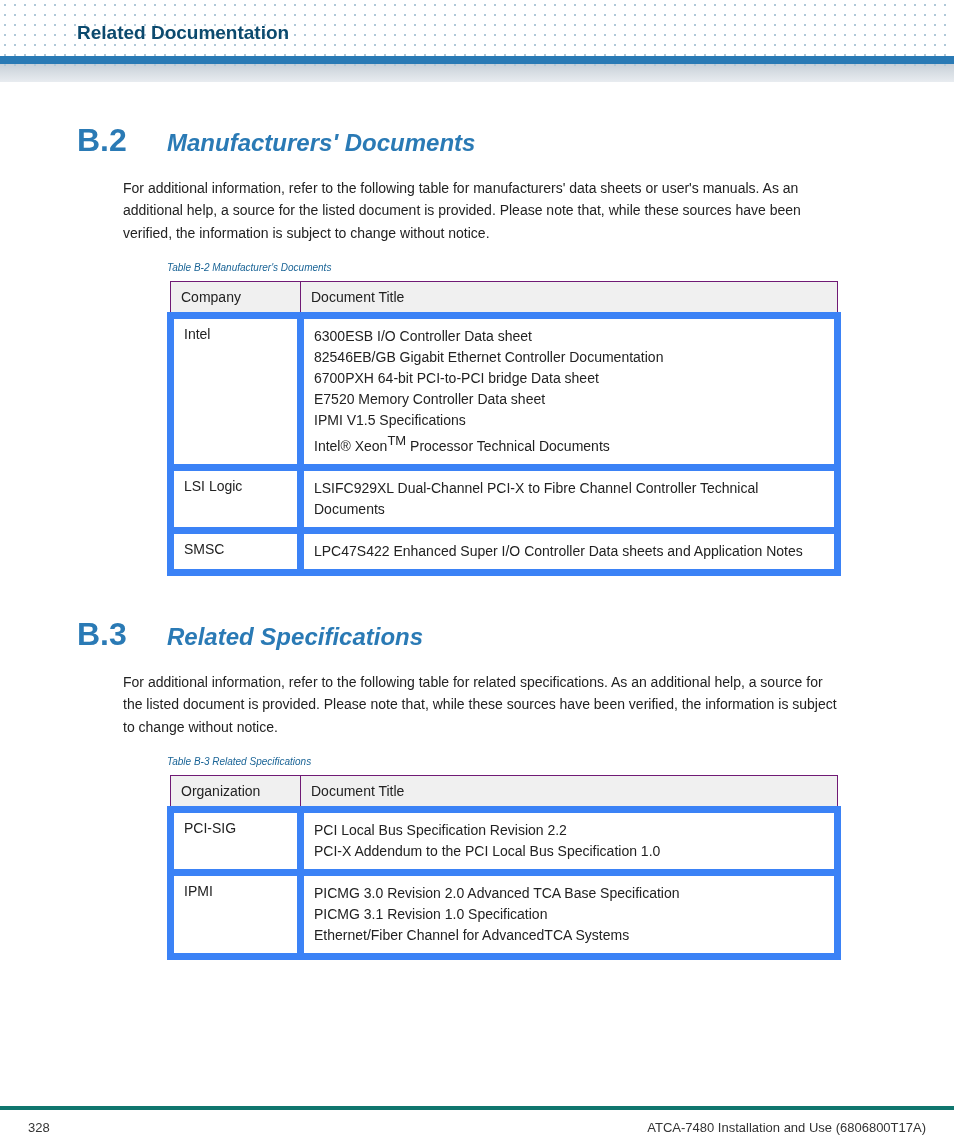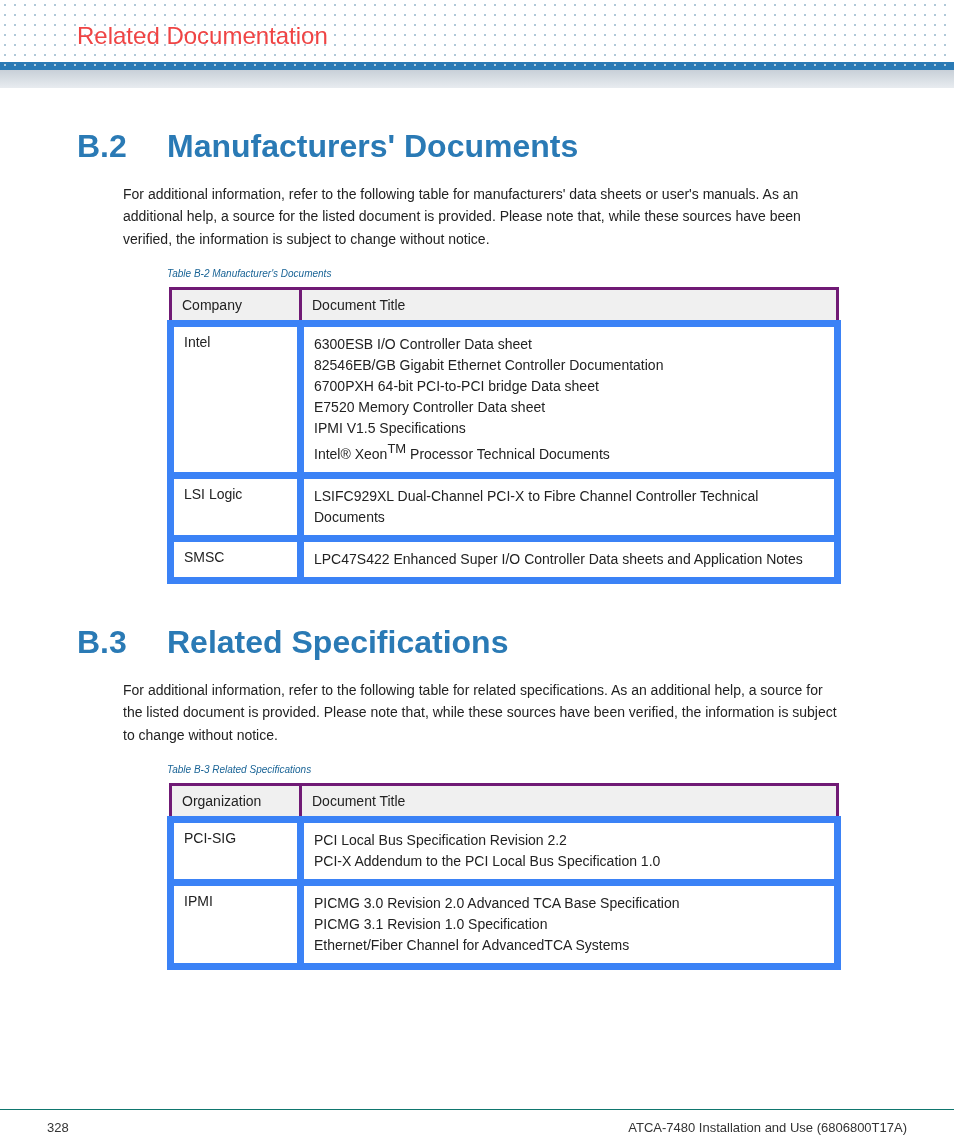--- a/index.html
+++ b/index.html
@@ -30,23 +30,23 @@
       z-index: 0;
     }
 
     .header-title-bar {
       position: relative;
       z-index: 1;
       padding: 12px 40px 8px 77px;
     }
 
     .header-title {
-      font-size: 24px;
-      font-weight: normal;
-      color: #ef4444;
+      font-size: 19px;
+      font-weight: bold;
+      color: #0c4a6e;
     }
 
     .blue-bar {
       height: 8px;
       background: #2a7ab5;
       margin-top: 4px;
     }
 
     .gray-bar {
       height: 18px;
@@ -68,23 +68,24 @@
 
     .section-number {
       font-size: 32px;
       font-weight: bold;
       color: #2a7ab5;
       min-width: 90px;
       flex-shrink: 0;
     }
 
     .section-title {
-      font-size: 32px;
+      font-size: 24px;
       font-weight: bold;
       color: #2a7ab5;
+      font-style: italic;
     }
 
     .section-desc {
       margin-left: 46px;
       margin-bottom: 18px;
       line-height: 1.6;
       color: #222;
       font-size: 14px;
     }
 
@@ -101,21 +102,21 @@
     .doc-table {
       width: calc(100% - 90px);
       margin-left: 90px;
       border-collapse: collapse;
       margin-bottom: 40px;
       font-size: 14px;
     }
 
     .doc-table th {
       background: #f0f0f0;
-      border: 3px solid #701a75;
+      border: 1px solid #701a75;
       padding: 7px 10px;
       font-weight: normal;
       text-align: left;
       font-size: 14px;
     }
 
     .doc-table td {
       border: 7px solid #3b82f6;
       padding: 7px 10px;
       vertical-align: top;
@@ -139,22 +140,22 @@
     sup {
       font-size: 13px;
     }
 
     
     .footer {
       position: absolute;
       bottom: 0;
       left: 0;
       right: 0;
-      border-top: 1px solid #0f766e;
-      padding: 10px 47px;
+      border-top: 4px solid #0f766e;
+      padding: 10px 28px;
       display: flex;
       justify-content: space-between;
       align-items: center;
       font-size: 13px;
       color: #333;
     }
   </style>
 </head>
 <body>
 

